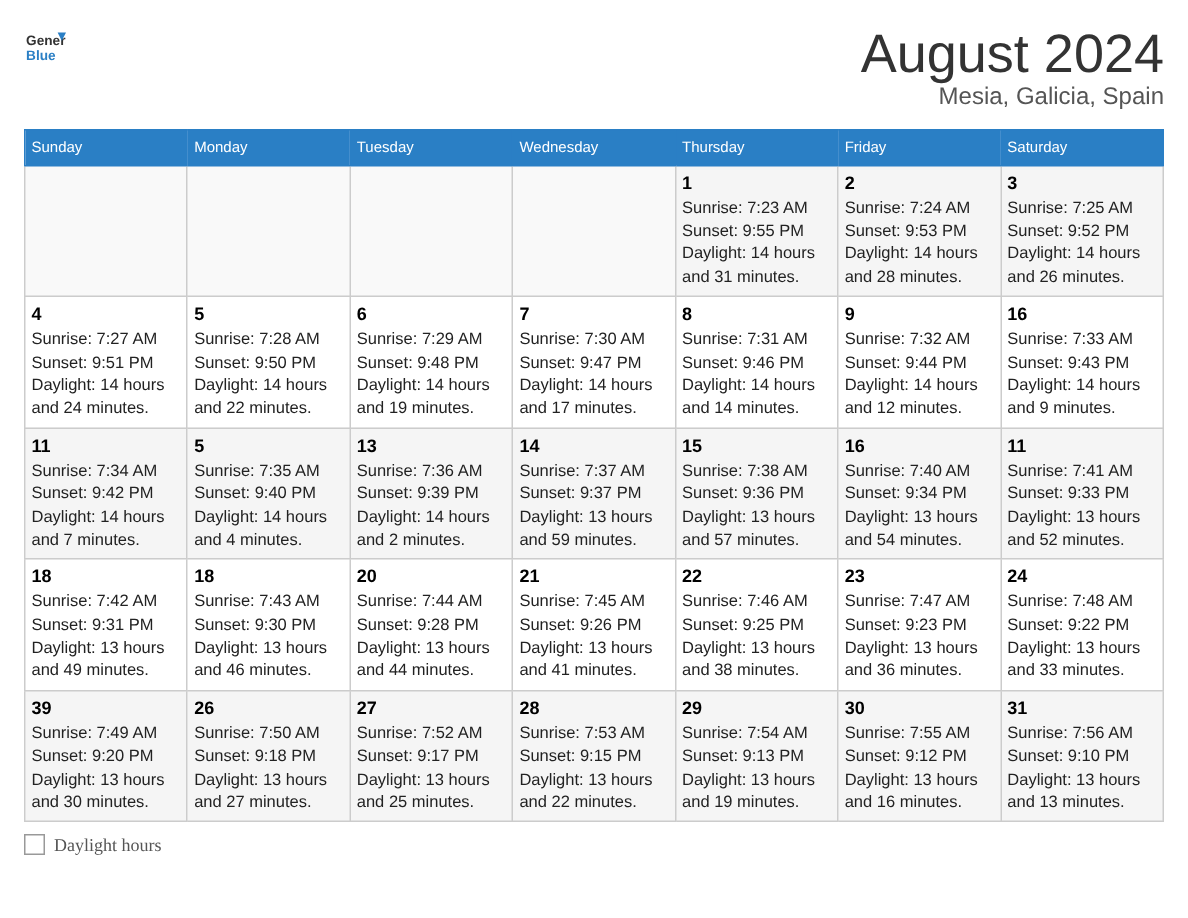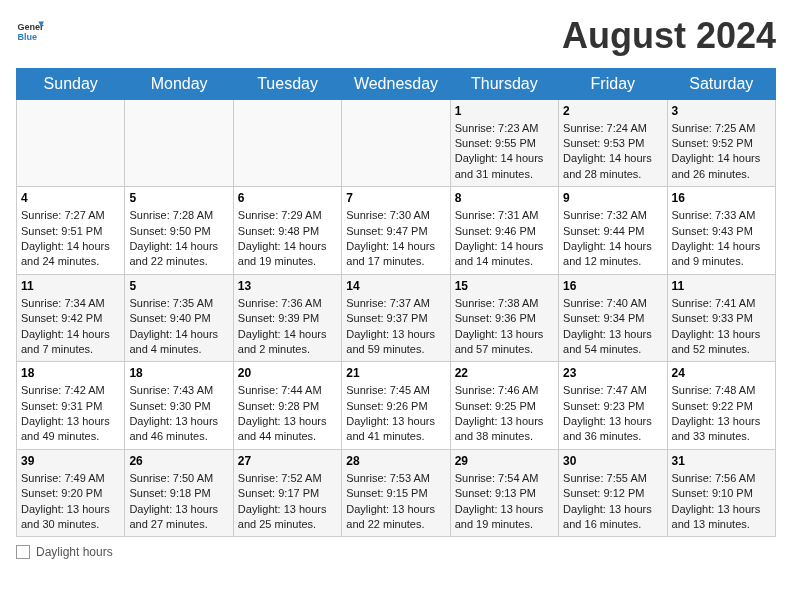--- a/index.html
+++ b/index.html
@@ -23,39 +23,39 @@
     }
     .logo-icon {
       width: 28px;
       height: 28px;
     }
     .title-block {
       text-align: right;
     }
     .month-year {
       font-size: 36px;
-      font-weight: bold;
+      font-weight: normal;
       color: #333;
       line-height: 1.1;
     }
     .location {
       font-size: 16px;
       color: #555;
     }
     table {
       width: 100%;
       border-collapse: collapse;
       font-size: 11px;
     }
     thead tr th {
       background-color: #2a7fc5;
       color: #fff;
       padding: 6px 4px;
-      text-align: center;
-      font-size: 16px;
+      text-align: left;
+      font-size: 10px;
       font-weight: normal;
       border: 1px solid #2a7fc5;
     }
     tbody tr td {
       border: 1px solid #ccc;
       vertical-align: top;
       padding: 4px;
       width: 14.28%;
       min-height: 80px;
       background: #fff;
@@ -84,40 +84,42 @@
       margin-top: 8px;
       font-size: 12px;
       color: #555;
       display: flex;
       gap: 20px;
     }
     .footer-item {
       display: flex;
       align-items: flex-start;
       gap: 6px;
+      font-family: Liberation Serif, serif;
     }
     .footer-swatch {
       width: 14px;
       height: 14px;
       border: 1px solid #999;
     }
   </style>
 </head>
 <body>
 
 <div class="header">
   <div class="logo">
     <svg class="logo-icon" viewBox="0 0 40 40">
       <text x="2" y="20" font-size="13" font-weight="bold" fill="#333">General</text>
       <text x="2" y="34" font-size="13" font-weight="bold" fill="#2a7fc5">Blue</text>
       <polygon points="32,8 40,8 36,16" fill="#2a7fc5"></polygon>
     </svg>
   </div>
   <div class="title-block">
     <div class="month-year">August 2024</div>
+    <div class="location">Mesia, Galicia, Spain</div>
   </div>
 </div>
 
 <table>
   <thead>
     <tr id="weekday-header">
         <th>Sunday</th>
         <th>Monday</th>
         <th>Tuesday</th>
         <th>Wednesday</th>

